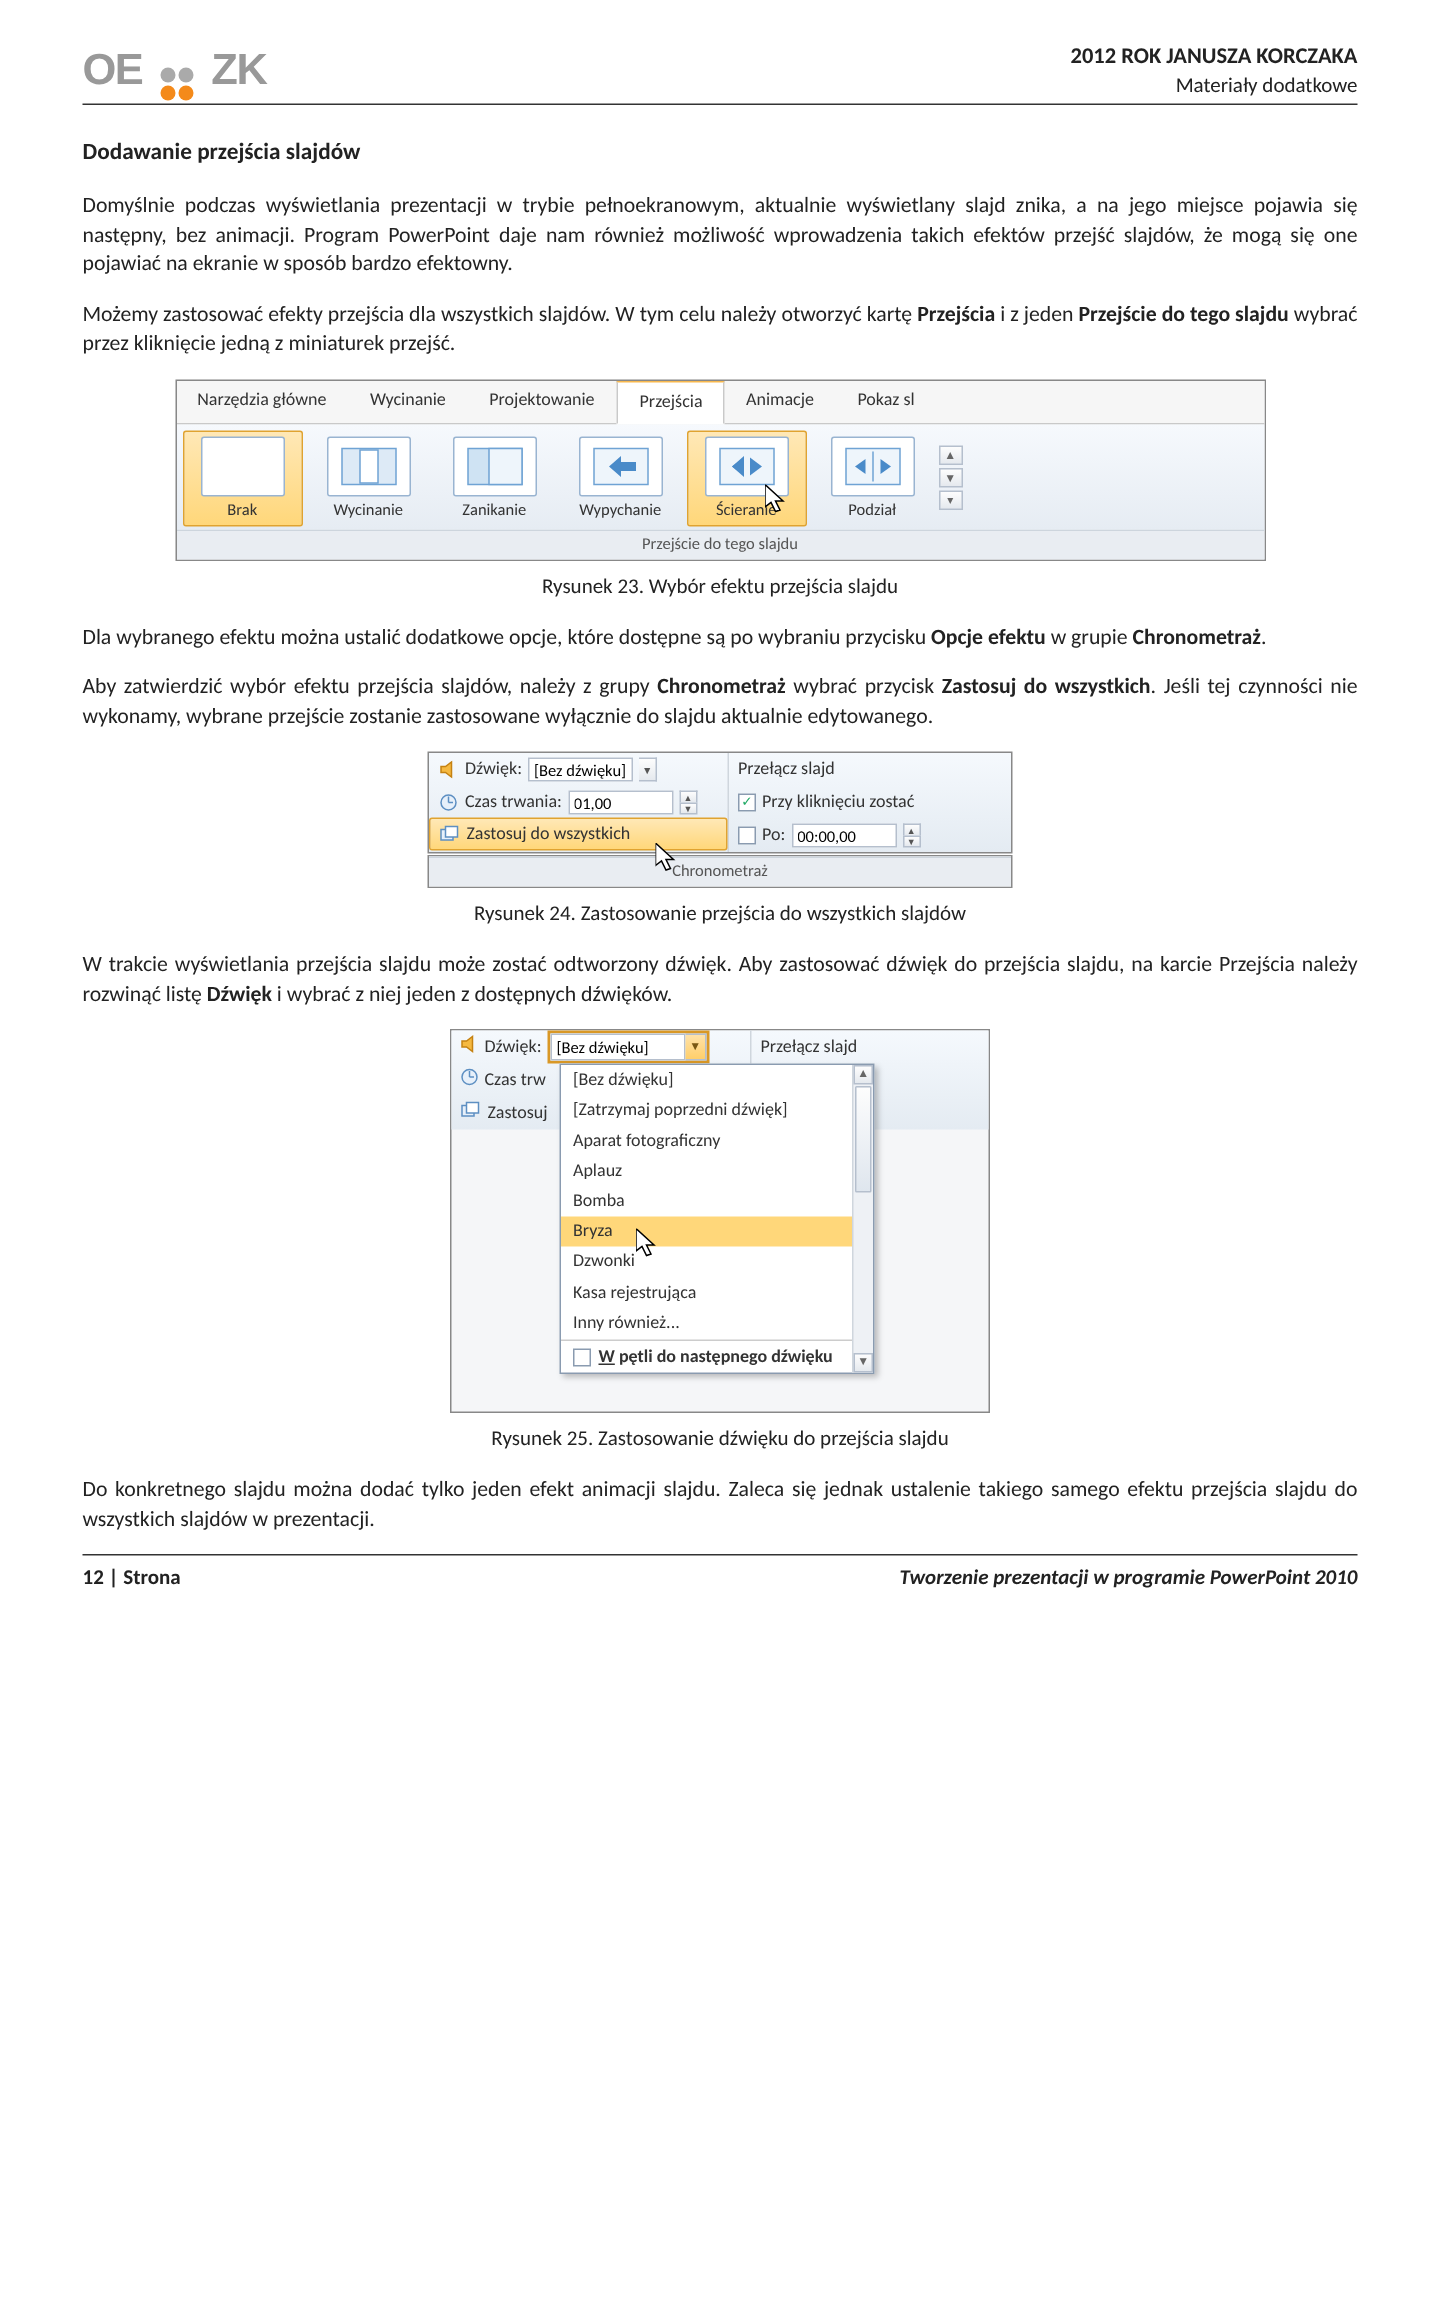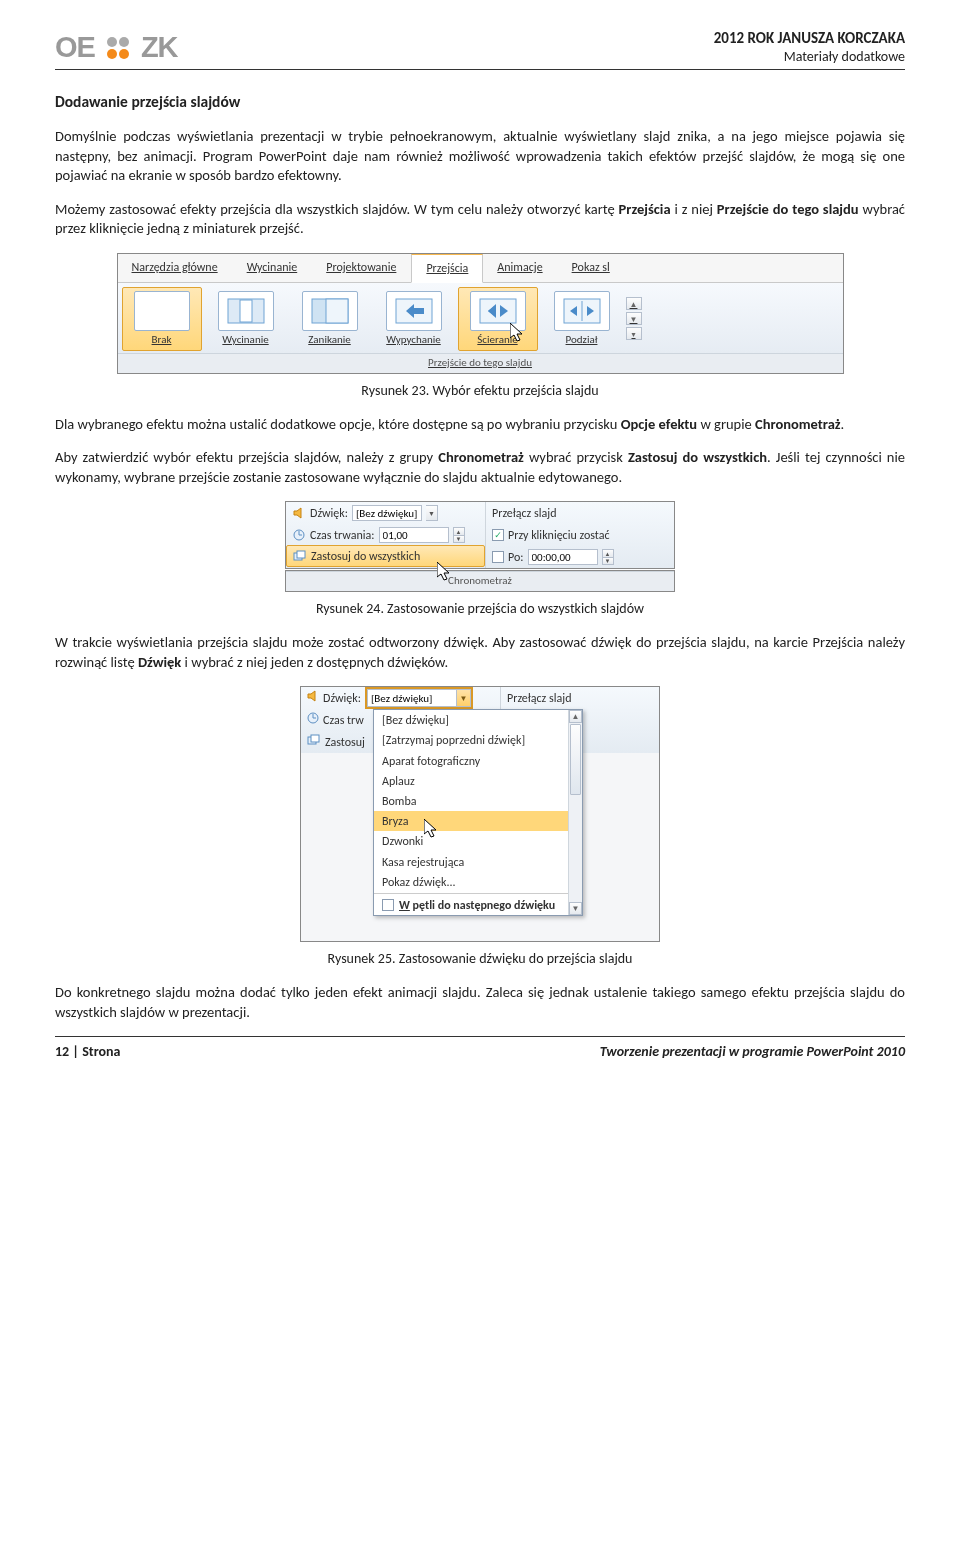--- a/index.html
+++ b/index.html
@@ -18,41 +18,41 @@
     position: relative;
   }
   .header {
     display: flex;
     justify-content: space-between;
     align-items: flex-start;
     border-bottom: 1px solid #333;
     padding-bottom: 2px;
     margin-bottom: 22px;
   }
-  .logo { display: flex; align-items: center; gap: 12px; }
+  .logo { display: flex; align-items: flex-end; gap: 12px; }
   .logo .txt-left, .logo .txt-right { font-family: Tahoma, Arial; font-weight: 900; color: #999; font-size: 29px; letter-spacing: -1px; }
   .logo .circles { display: flex; gap: 2px; }
   .logo .circ-gray, .logo .circ-orange {
     width: 10px; height: 10px; border-radius: 50%; display: inline-block;
   }
   .logo .circ-gray { background:#aaa; }
   .logo .circ-orange { background:#f48a1a; }
   .logo .circ-col { display:flex; flex-direction:column; gap:2px; }
   .hdr-right { text-align: right; font-family: Calibri, Arial; }
   .hdr-right .ln1 { font-weight: 700; font-size: 15px; }
   .hdr-right .ln2 { font-size: 14px; }
   h3.section { font-size: 15.5px; font-weight: 700; margin: 8px 0 14px 0; }
   p.body { text-align: justify; margin: 0 0 14px 0; }
   p.caption { text-align: center; font-size: 14px; margin: 8px 0 14px 0; }
   .bold { font-weight: 700; }
   .fig { display: flex; justify-content: center; margin: 6px 0 2px 0; }
   .fig-box { border: 1px solid #888; background: #f5f6f8; font-size: 12px; color: #333; }
 
   
-  .ribbon23 { width: 727px; text-decoration: underline; }
+  .ribbon23 { width: 727px; }
   .tabs23 { display: flex; background: #f6f6f6; border-bottom: 1px solid #c9c9c9; }
   .tabs23 .tab { padding: 5px 14px 6px; border-right: 1px solid transparent; color:#333; }
   .tabs23 .tab.active { background: #fff; border: 1px solid #c9c9c9; border-bottom: 1px solid #fff; margin-bottom: -1px; border-top: 1px solid #f7b84e; }
   .gallery23 { display: flex; background: linear-gradient(#f6f9fd,#e6ecf3); padding: 4px 4px 2px 4px; gap: 4px; }
   .thumb { width: 80px; text-align: center; padding: 3px 2px 2px; border: 1px solid transparent; border-radius: 2px; }
   .thumb.sel { background: linear-gradient(#ffe8b6,#ffd77a); border: 1px solid #e0a330; }
   .thumb .icon-box {
     margin: 0 auto 2px; width: 56px; height: 40px; background: #fff;
     border: 1px solid #99b4d1; border-radius: 2px;
     display: flex; align-items: center; justify-content: center;
@@ -141,21 +141,21 @@
       <div class="ln1">2012 ROK JANUSZA KORCZAKA</div>
       <div class="ln2">Materiały dodatkowe</div>
     </div>
   </div>
 
   <h3 class="section">Dodawanie przejścia slajdów</h3>
 
   <p class="body">Domyślnie podczas wyświetlania prezentacji w trybie pełnoekranowym, aktualnie wyświetlany slajd znika, a na jego miejsce pojawia się następny, bez animacji. Program PowerPoint daje nam również możliwość wprowadzenia takich efektów przejść slajdów, że mogą się one pojawiać na ekranie w sposób bardzo efektowny.</p>
 
   <p class="body">
-    <span>Możemy zastosować efekty przejścia dla wszystkich slajdów. W tym celu należy otworzyć kartę </span><span class="bold">Przejścia</span><span> i z niej </span><span class="bold">Przejście do tego slajdu</span><span> wybrać przez kliknięcie jedną z miniaturek przejść.</span>
+    <span>Możemy zastosować efekty przejścia dla wszystkich slajdów. W tym celu należy otworzyć kartę </span><span class="bold">Przejścia</span><span> i z jeden </span><span class="bold">Przejście do tego slajdu</span><span> wybrać przez kliknięcie jedną z miniaturek przejść.</span>
   </p>
 
   <div class="fig rel">
     <div class="fig-box ribbon23">
       <div class="tabs23">
         <div class="tab">Narzędzia główne</div>
         <div class="tab">Wycinanie</div>
         <div class="tab">Projektowanie</div>
         <div class="tab active">Przejścia</div>
         <div class="tab">Animacje</div>
@@ -359,21 +359,21 @@
         <div class="opt hi rel">
           <span>Bryza</span>
           <span class="cursor" style="position:absolute;left:50px;top:8px;">
             <svg width="16" height="20">
                 <polygon points="0,0 0,15 4,12 7,18 10,17 7,11 12,11" fill="#fff" stroke="#000" stroke-width="1"></polygon>
               </svg>
           </span>
         </div>
         <div class="opt">Dzwonki</div>
         <div class="opt">Kasa rejestrująca</div>
-        <div class="opt">Pokaz dźwięk...</div>
+        <div class="opt">Inny również...</div>
         <div class="sep"></div>
         <div class="opt chk-op">
           <span class="chk"></span>
           <span><span class="u">W</span> pętli do następnego dźwięku</span>
         </div>
         <div class="sb">
           <div class="btn">▲</div>
           <div class="thumb-bar">
               <div></div>
             </div>

